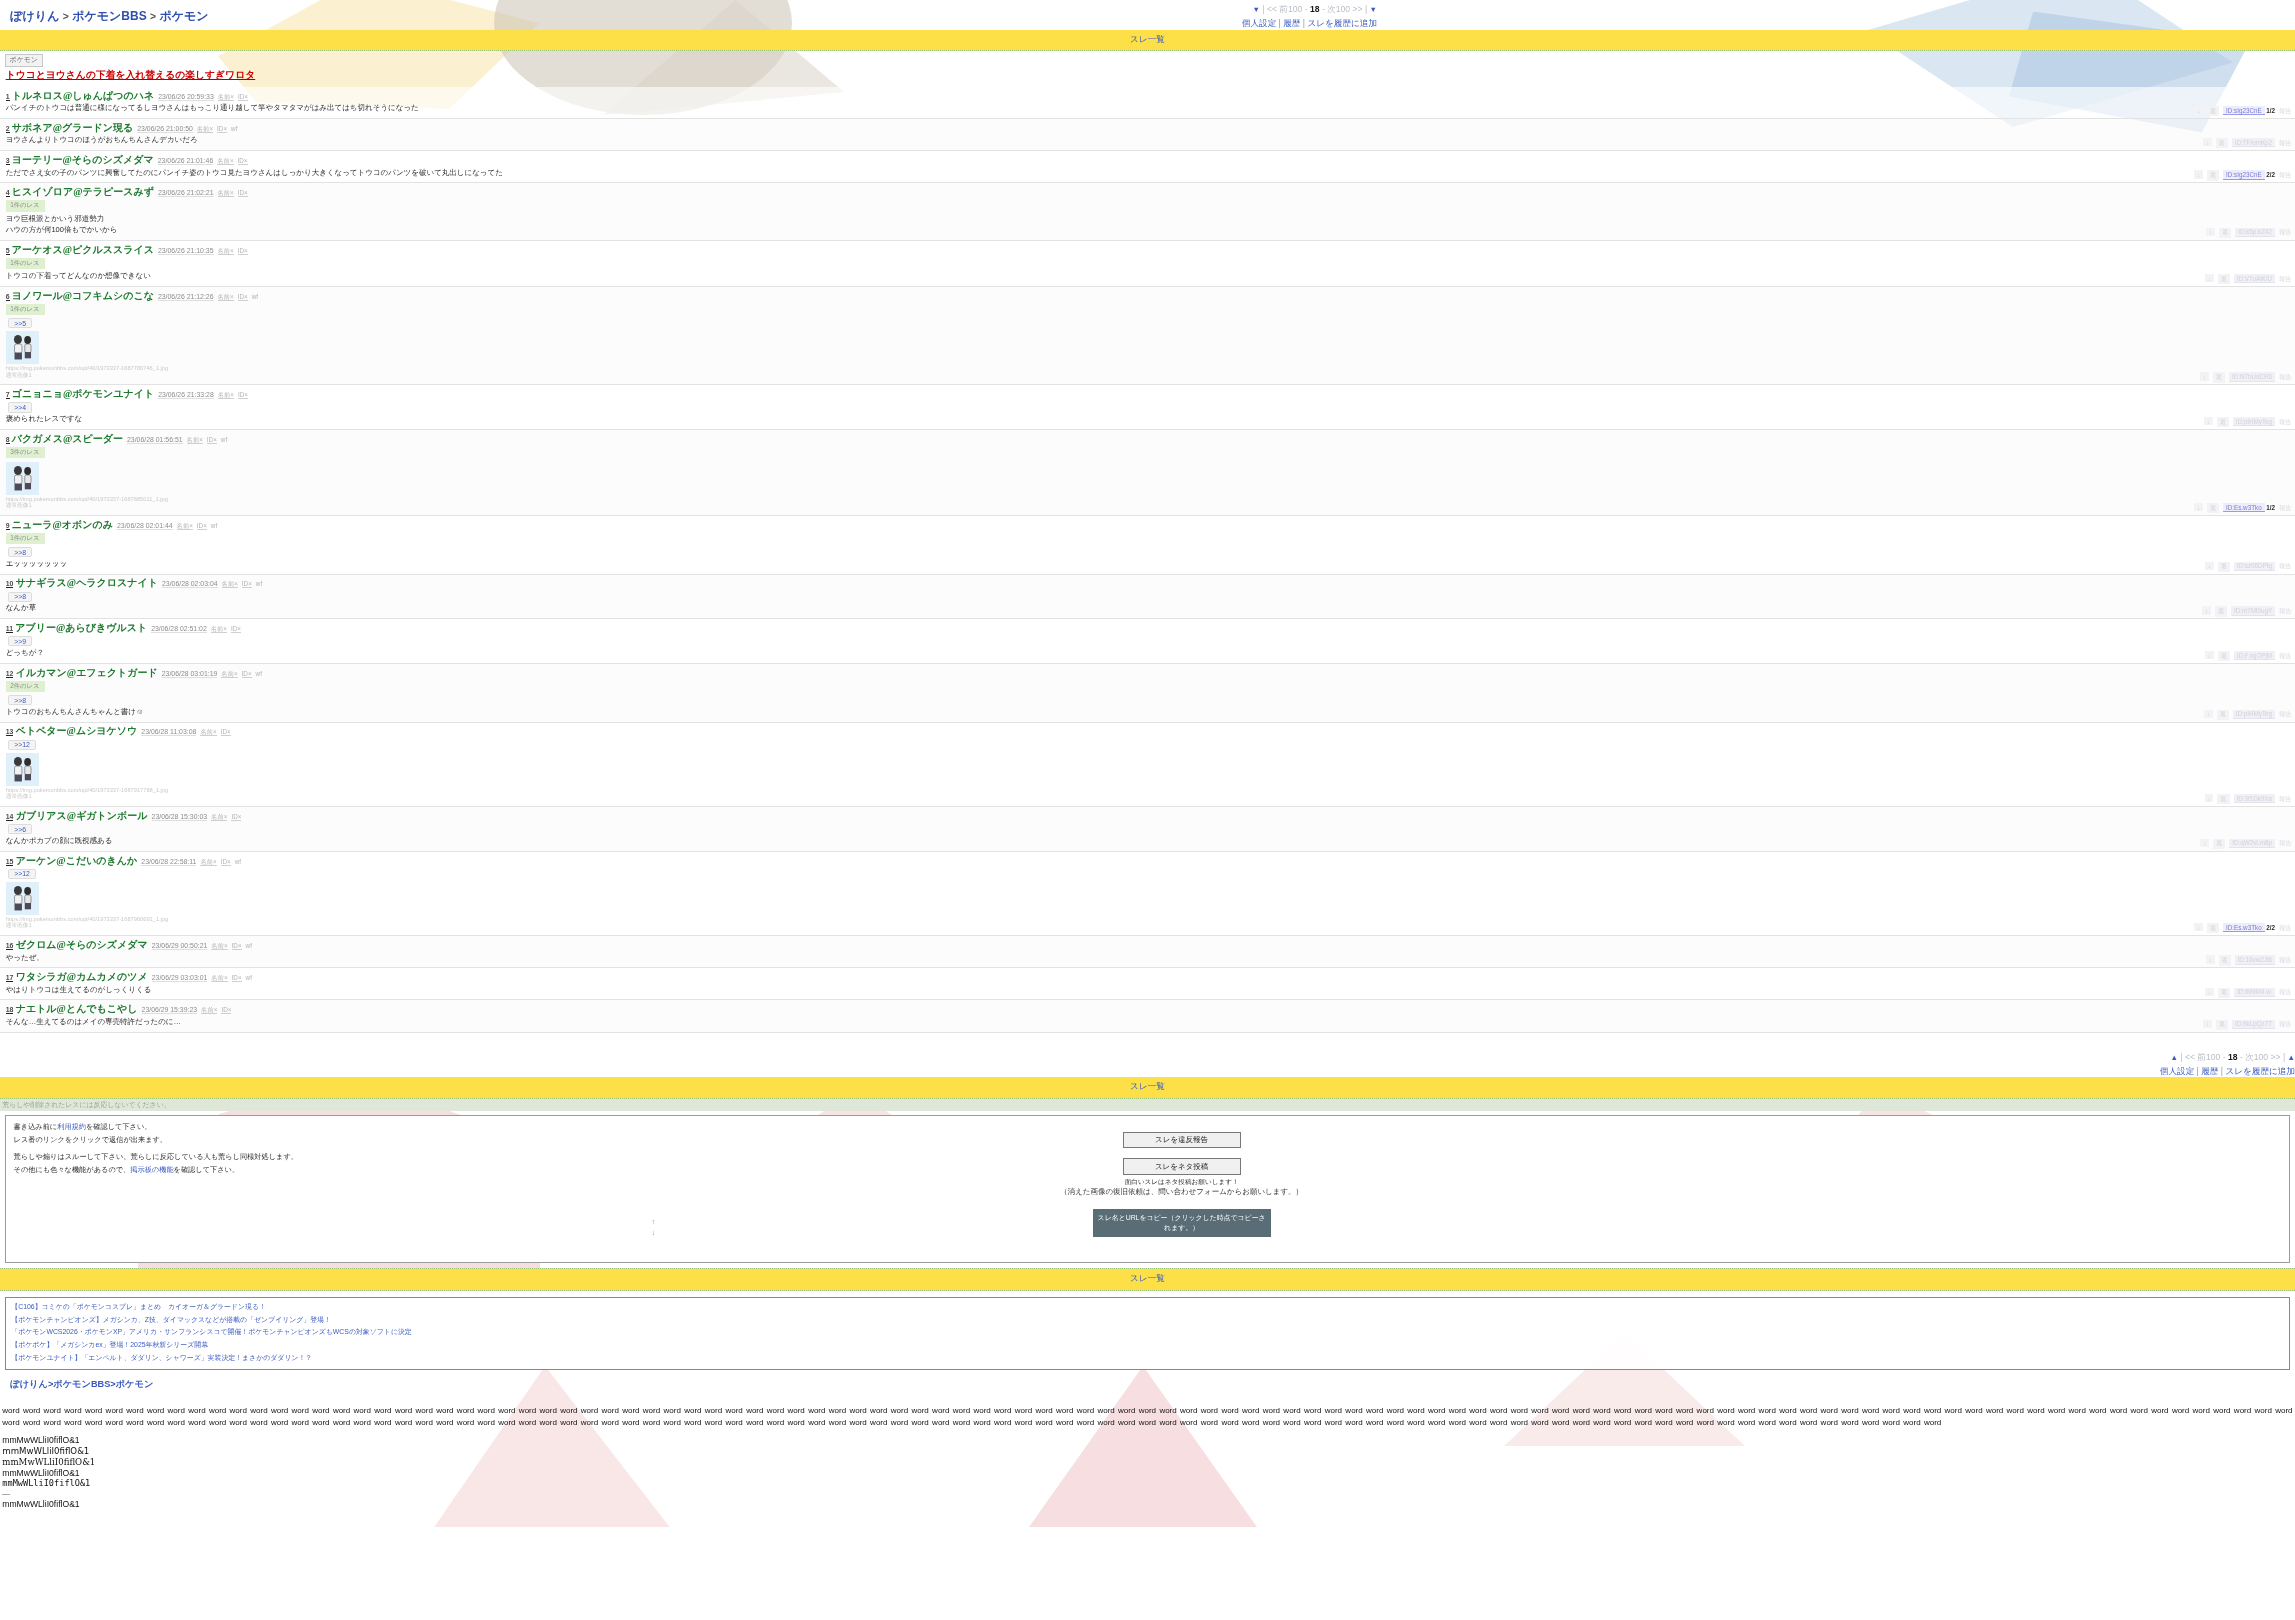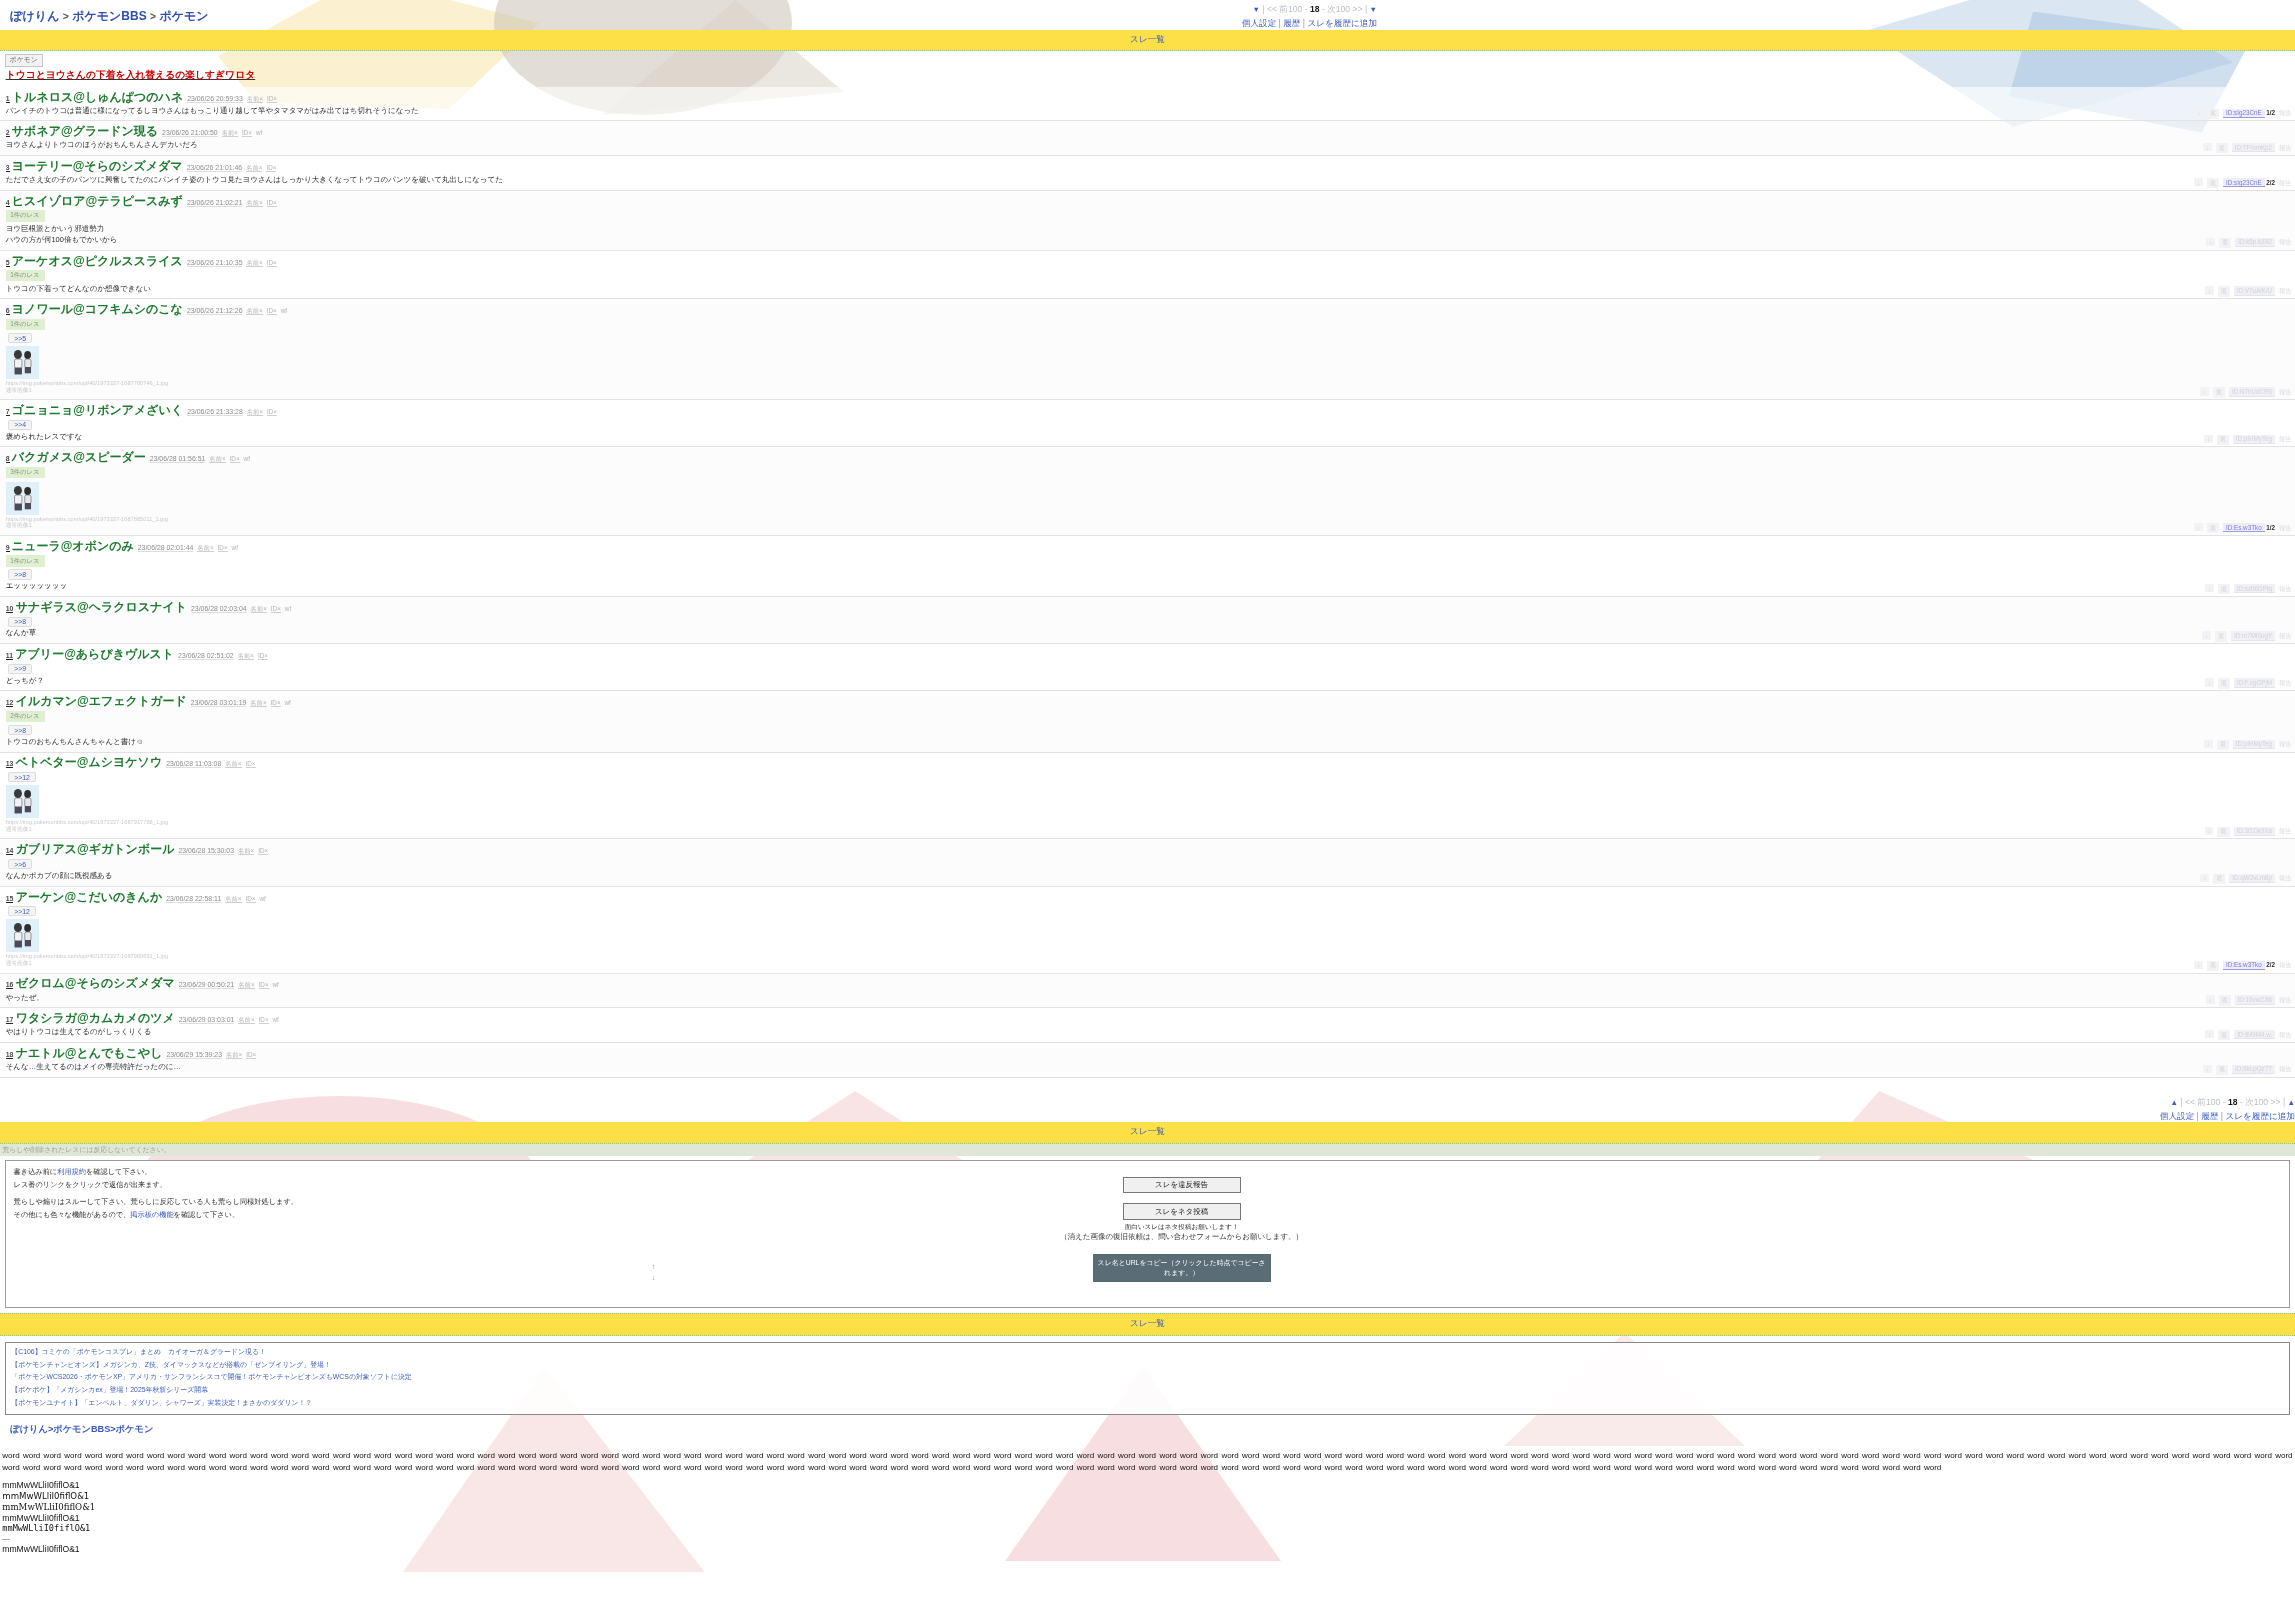--- a/index.html
+++ b/index.html
@@ -37,21 +37,21 @@
   .thread-head{position:relative;z-index:2;text-decoration:underline;}
   .boardtag{display:inline-block;border:0.6px solid #c7c7c7;background:#f2f2f2;color:#6c6c6c;
             font-size:6.9px;padding:0.6px 4px;margin:2.3px 0 0 4.6px;}
   .thread-title{color:#cc0000;font-weight:bold;font-size:9.8px;padding:2.3px 0 4.6px 5.7px;}
   
   .post{position:relative;border-bottom:0.6px solid #e2e2e2;background:rgba(255,255,255,.62);
         min-height:19.5px;padding:2.9px 0 4.6px 0;}
   .post.alt{background:rgba(250,250,250,.62);}
   .phead{padding-left:5.7px;white-space:nowrap;font-size:7.5px;line-height:1.25;}
   .pnum{color:#4a4a4a;font-weight:bold;border-bottom:1.1px solid #222;padding-bottom:0px;margin-right:2.3px;font-size:6.9px;}
-  .pname{color:#1d7a2e;font-weight:bold;font-size:12px;}
+  .pname{color:#1d7a2e;font-weight:bold;font-size:10px;font-family:Liberation Serif, serif;}
   .pdate{color:#8d8d8d;margin-left:4px;font-size:6.9px;border-bottom:0.6px solid #dedede;}
   .mini{color:#b3b3b3;font-size:6.3px;margin-left:4px;border-bottom:0.6px solid #cfcfcf;}
   .mini.nb{border-bottom:none;}
   .rescount{display:inline-block;background:#dff0d0;color:#8c8c8c;font-size:6.3px;
             padding:1.1px 5.7px 1.1px 4.6px;margin:1.7px 0 1.1px 5.7px;}
   .quote{display:inline-block;background:#f4f4f4;border:0.6px solid #dcdcdc;border-radius:1.7px;
          color:#3b5bbf;font-size:6.9px;padding:0.6px 5.2px;margin:1.7px 0 0.6px 8px;}
   .pbody{padding:1.1px 0 0 5.7px;font-size:7.5px;color:#2a2a2a;line-height:1.35;}
   .attach{padding:2.3px 0 0 5.7px;}
   .thumb{display:block;background:#e8f2fb;border:0;}
@@ -174,21 +174,21 @@
               <rect x="15" y="23" width="13" height="16" rx="3" fill="#f2f2f2" stroke="#555"></rect>
               <rect x="15" y="38" width="13" height="12" fill="#4a4a58"></rect>
               <ellipse cx="38" cy="16" rx="6" ry="7" fill="#2e2e2e"></ellipse>
               <rect x="33" y="23" width="11" height="15" rx="3" fill="#e8e8e8" stroke="#555"></rect>
               <rect x="33" y="37" width="11" height="11" fill="#4a4a58"></rect>
             </svg></div>
           <div class="imgurl">https://img.pokemonbbs.com/upl/40/1973337-1687780746_1.jpg</div>
           <div class="imgcap">通常画像1</div>
         </div><div class="meta"><span class="chip">↓</span><span class="chip">返</span><span class="idchip">ID:N7hUdCR6</span><span class="rep">報告</span></div></div>
       <div class="post">
-        <div class="phead"><span class="pnum">7</span><span class="pname">ゴニョニョ@リボンアメざいく</span><span class="pdate">23/06/26 21:33:28</span><span class="mini">名前×</span><span class="mini">ID×</span></div>
+        <div class="phead"><span class="pnum">7</span><span class="pname">ゴニョニョ@ポケモンユナイト</span><span class="pdate">23/06/26 21:33:28</span><span class="mini">名前×</span><span class="mini">ID×</span></div>
         <div><span class="quote">&gt;&gt;4</span></div>
         <div class="pbody">褒められたレスですな</div>
         <div class="meta"><span class="chip">↓</span><span class="chip">返</span><span class="idchip">ID:pIHMyTeg</span><span class="rep">報告</span></div>
       </div>
       <div class="post alt"><div class="phead"><span class="pnum">8</span><span class="pname">バクガメス@スピーダー</span><span class="pdate">23/06/28 01:56:51</span><span class="mini">名前×</span><span class="mini">ID×</span><span class="mini nb">wf</span></div><div class="rescount">3件のレス</div><div class="attach">
           <div class="thumb" style="width: 33px; height: 33px;"><svg width="33" height="33" viewBox="0 0 58 58">
               <rect width="58" height="58" fill="#dff0fb"></rect>
               <ellipse cx="21" cy="15" rx="7" ry="8" fill="#3a3a3a"></ellipse>
               <rect x="15" y="23" width="13" height="16" rx="3" fill="#f2f2f2" stroke="#555"></rect>
               <rect x="15" y="38" width="13" height="12" fill="#4a4a58"></rect>

